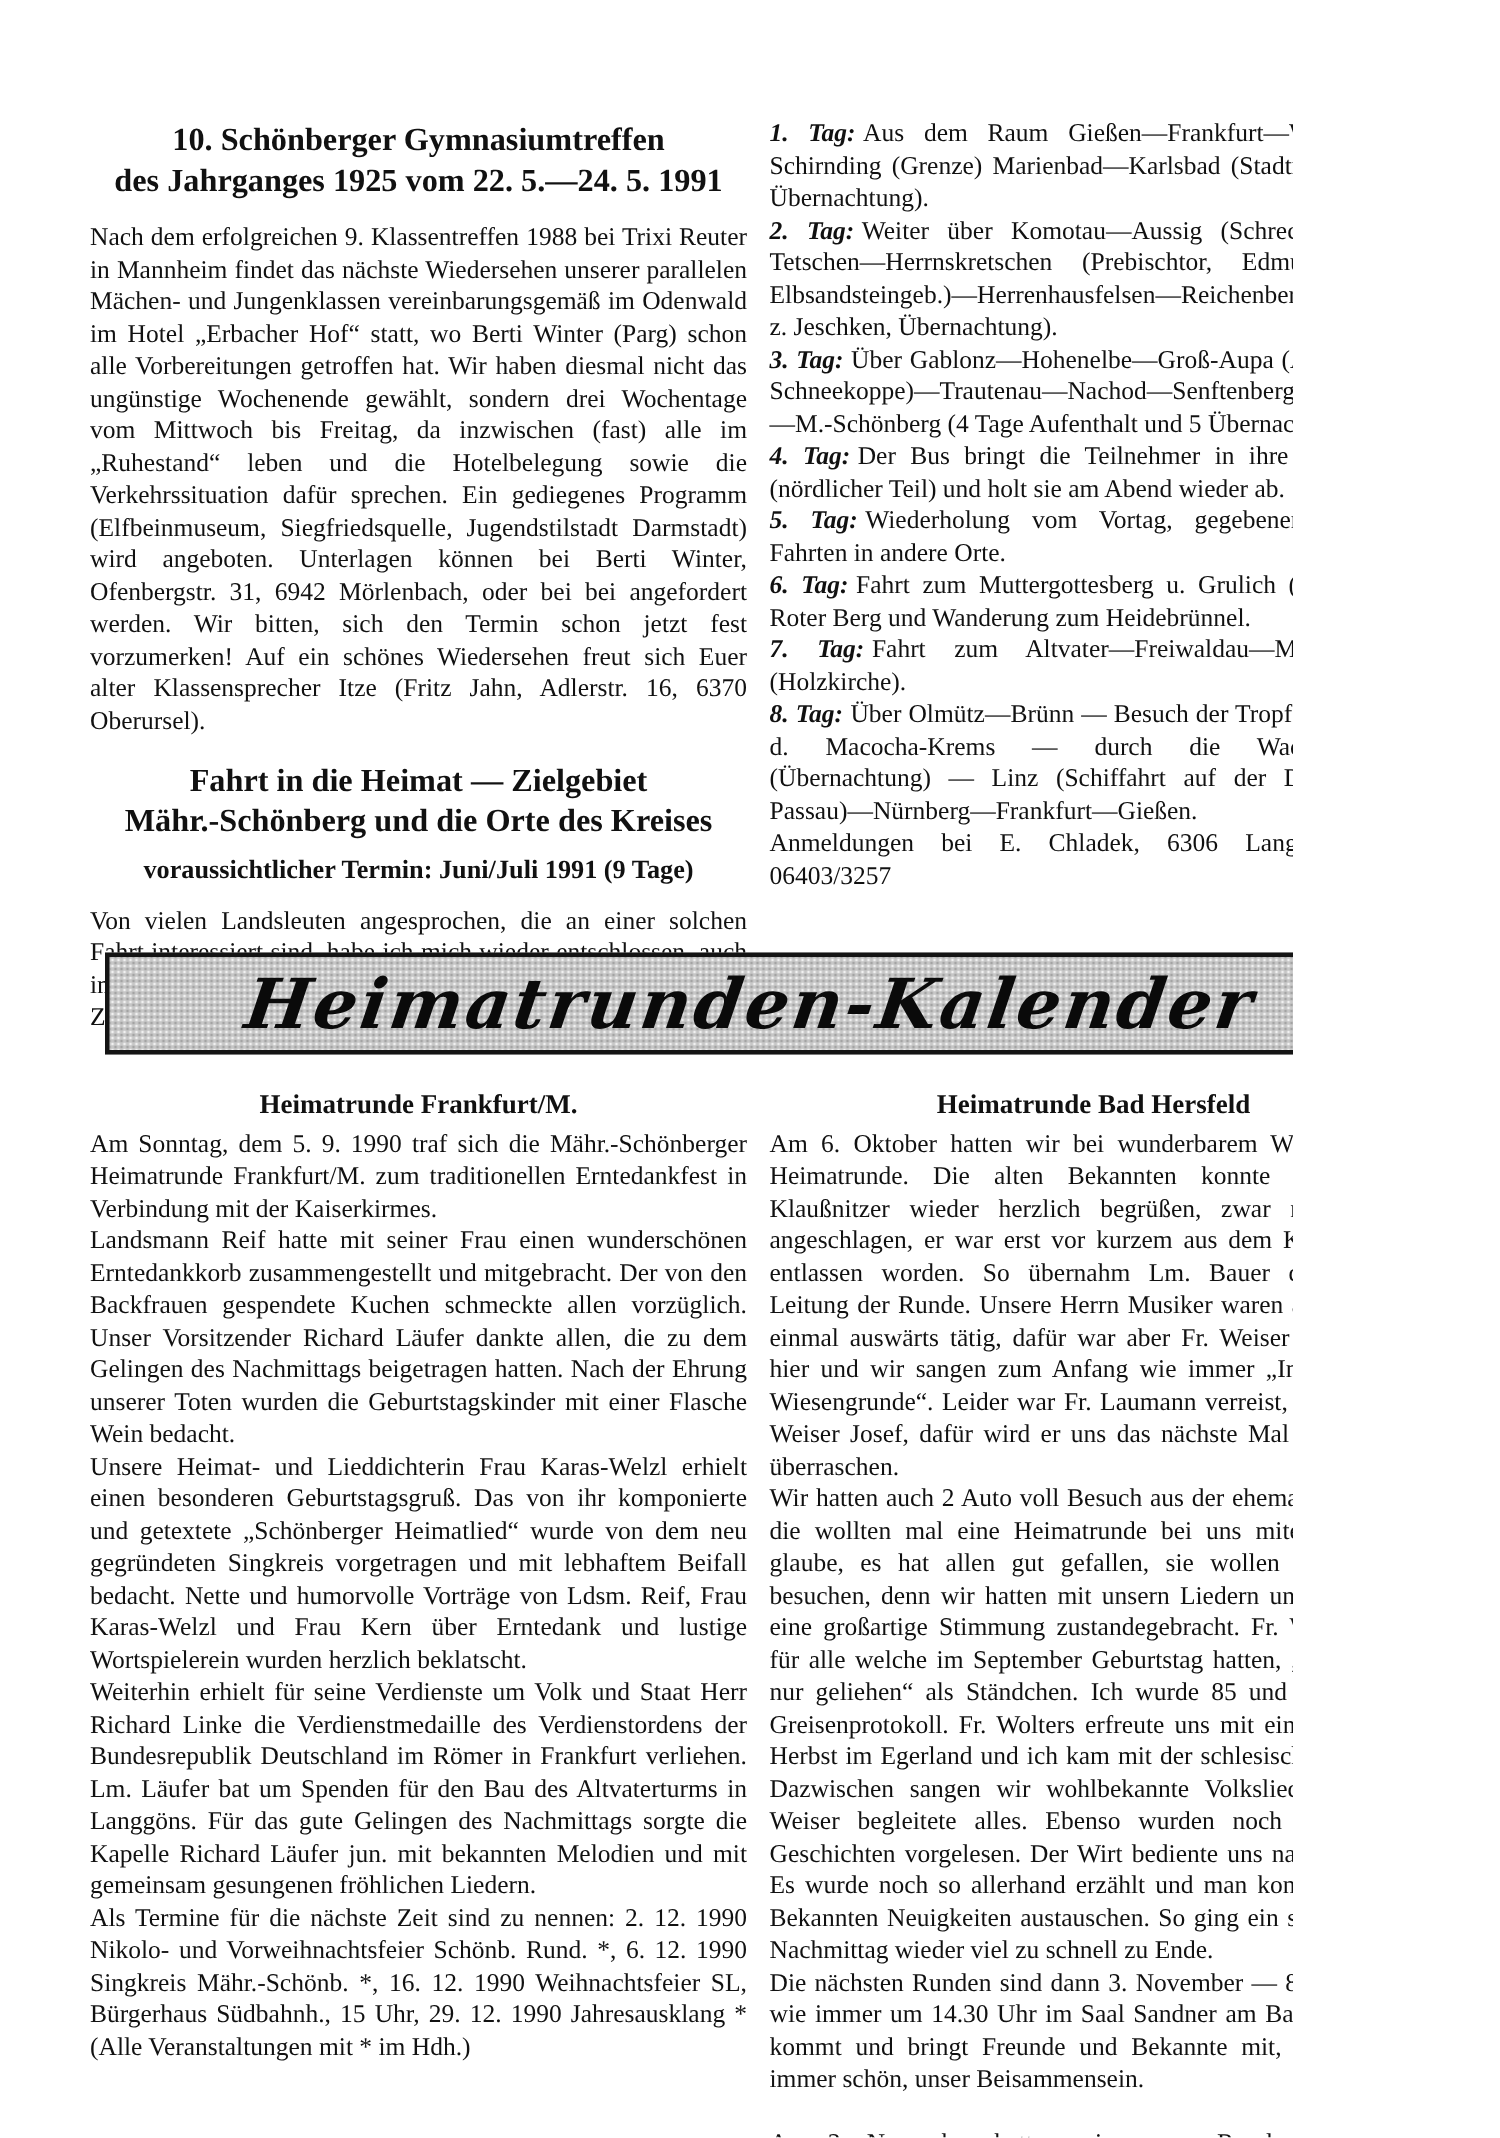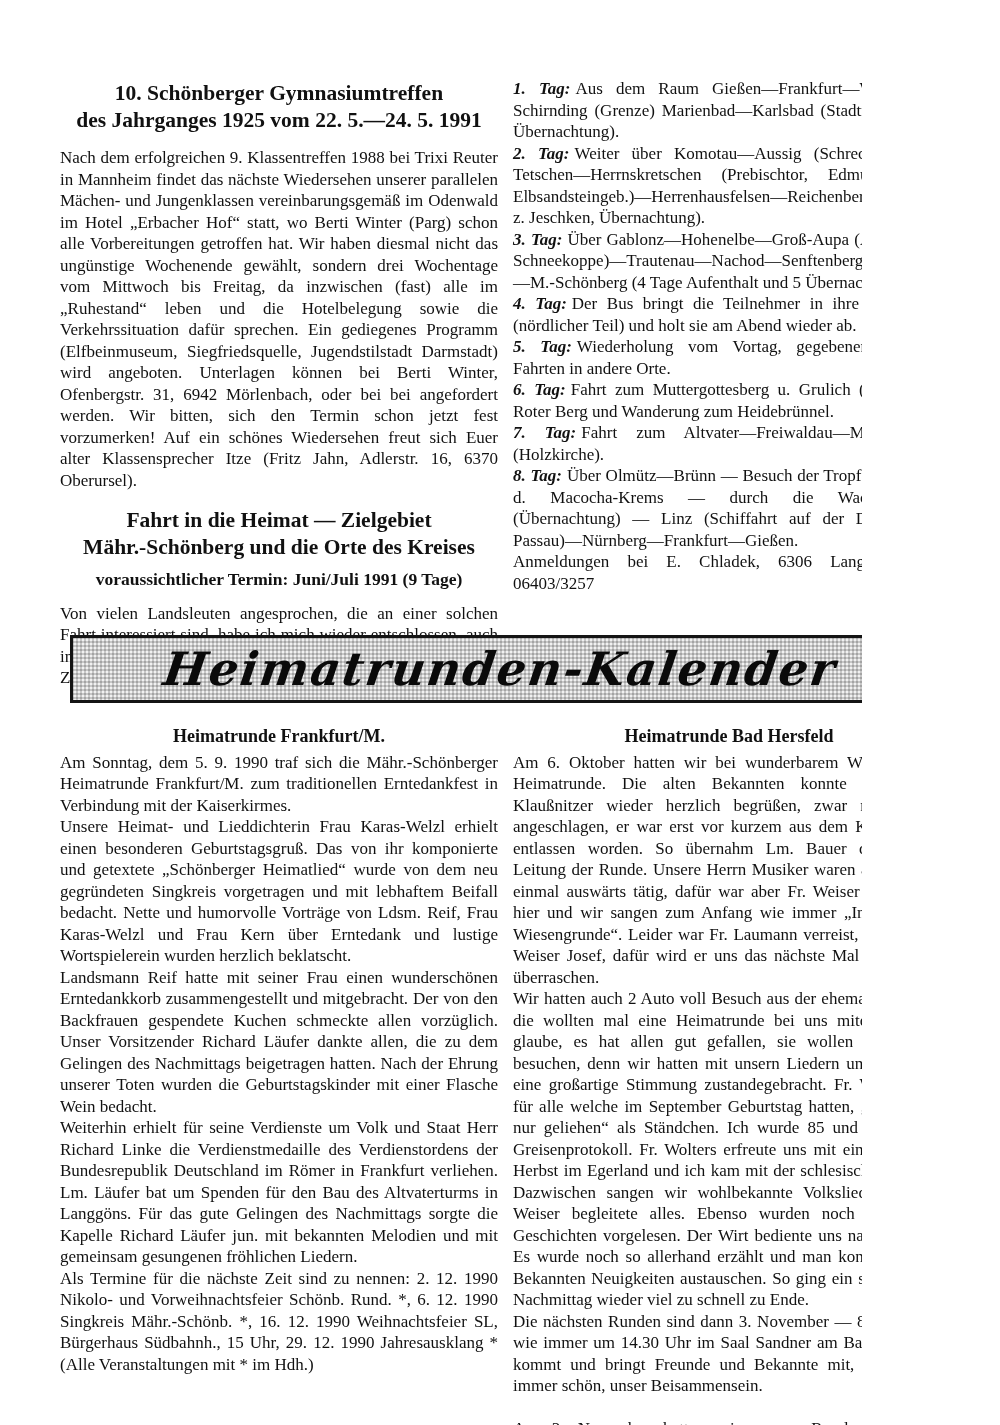--- a/index.html
+++ b/index.html
@@ -158,22 +158,22 @@
     <p class="registration">Anmeldungen bei E. Chladek, 6306 Langgöns, Tel. 06403/3257</p>
   </div>
 
   <div class="banner">
     <span class="banner-text">Heimatrunden-Kalender</span>
   </div>
 
   <div class="col-left-bottom body-text">
     <h3 class="round-heading">Heimatrunde Frankfurt/M.</h3>
     <p>Am Sonntag, dem 5. 9. 1990 traf sich die Mähr.-Schönberger Heimatrunde Frankfurt/M. zum traditionellen Erntedankfest in Verbindung mit der Kaiserkirmes.</p>
+    <p>Landsmann Reif hatte mit seiner Frau einen wunderschönen Erntedankkorb zusammengestellt und mitgebracht. Der von den Backfrauen gespendete Kuchen schmeckte allen vorzüglich. Unser Vorsitzender Richard Läufer dankte allen, die zu dem Gelingen des Nachmittags beigetragen hatten. Nach der Ehrung unserer Toten wurden die Geburtstagskinder mit einer Flasche Wein bedacht.</p>
     <p>Unsere Heimat- und Lieddichterin Frau Karas-Welzl erhielt einen besonderen Geburtstagsgruß. Das von ihr komponierte und getextete „Schönberger Heimatlied“ wurde von dem neu gegründeten Singkreis vorgetragen und mit lebhaftem Beifall bedacht. Nette und humorvolle Vorträge von Ldsm. Reif, Frau Karas-Welzl und Frau Kern über Erntedank und lustige Wortspielerein wurden herzlich beklatscht.</p>
-    <p>Landsmann Reif hatte mit seiner Frau einen wunderschönen Erntedankkorb zusammengestellt und mitgebracht. Der von den Backfrauen gespendete Kuchen schmeckte allen vorzüglich. Unser Vorsitzender Richard Läufer dankte allen, die zu dem Gelingen des Nachmittags beigetragen hatten. Nach der Ehrung unserer Toten wurden die Geburtstagskinder mit einer Flasche Wein bedacht.</p>
     <p>Weiterhin erhielt für seine Verdienste um Volk und Staat Herr Richard Linke die Verdienstmedaille des Verdienstordens der Bundesrepublik Deutschland im Römer in Frankfurt verliehen. Lm. Läufer bat um Spenden für den Bau des Altvaterturms in Langgöns. Für das gute Gelingen des Nachmittags sorgte die Kapelle Richard Läufer jun. mit bekannten Melodien und mit gemeinsam gesungenen fröhlichen Liedern.</p>
     <p>
       <span>Als Termine für die nächste Zeit sind zu nennen: 2. 12. 1990 Nikolo- und Vorweihnachtsfeier Schönb. Rund. *, 6. 12. 1990 Singkreis Mähr.-Schönb. *, 16. 12. 1990 Weihnachtsfeier SL, Bürgerhaus Südbahnh., 15 Uhr, 29. 12. 1990 Jahresausklang * (Alle Veranstaltungen mit * im Hdh.)</span>
       
     </p>
   </div>
 
   <div class="col-right-bottom body-text">
     <h3 class="round-heading">Heimatrunde Bad Hersfeld</h3>
     <p>Am 6. Oktober hatten wir bei wunderbarem Wetter unsere Heimatrunde. Die alten Bekannten konnte Vors. Edie Klaußnitzer wieder herzlich begrüßen, zwar noch etwas angeschlagen, er war erst vor kurzem aus dem Krankenhaus entlassen worden. So übernahm Lm. Bauer diesmal die Leitung der Runde. Unsere Herrn Musiker waren auch wieder einmal auswärts tätig, dafür war aber Fr. Weiser mit Gitarre hier und wir sangen zum Anfang wie immer „Im schönsten Wiesengrunde“. Leider war Fr. Laumann verreist, ebenso Lm. Weiser Josef, dafür wird er uns das nächste Mal mit Neuem überraschen.</p>

